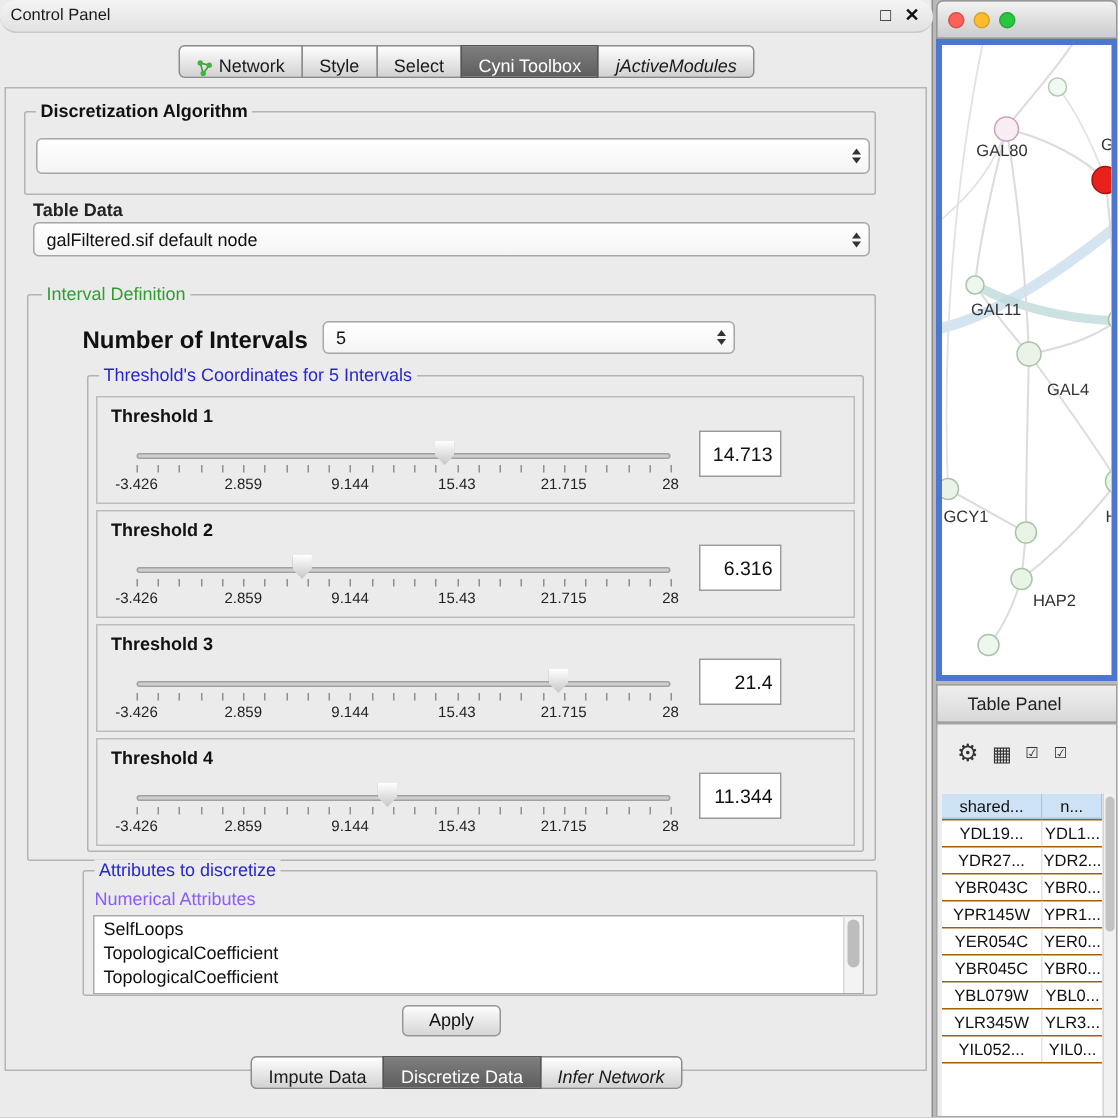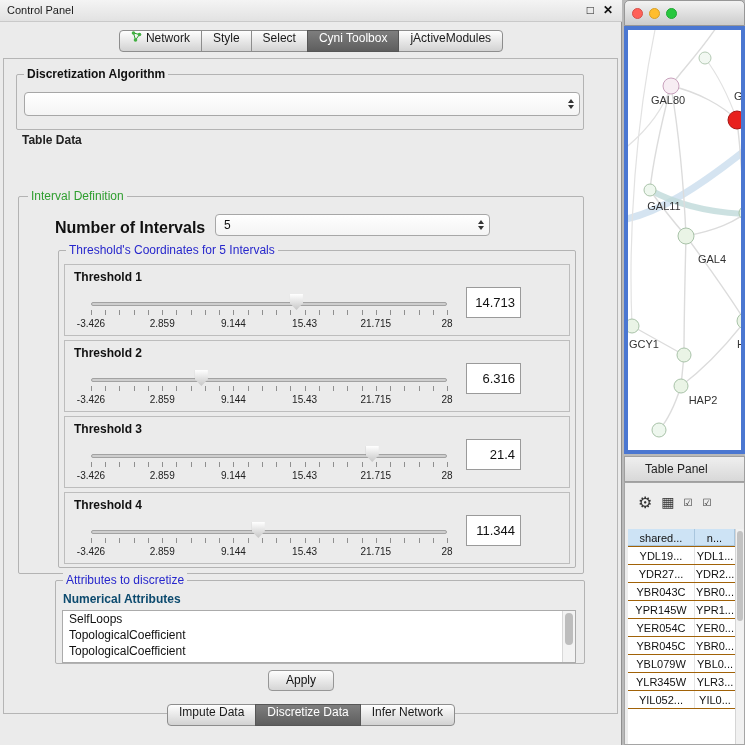--- a/index.html
+++ b/index.html
@@ -2,32 +2,32 @@
 <html><head>
 <meta charset="utf-8">
 <style>
   *{margin:0;padding:0;box-sizing:border-box;}
   html,body{width:745px;height:745px;}
   body{font-family:"Liberation Sans",sans-serif;background:#b9b9b9;}
   .stage{position:relative;width:745px;height:745px;overflow:hidden;background:#b9b9b9;}
 
   
   .control-panel{position:absolute;left:0;top:0;width:622px;height:745px;background:#ebebeb;border-right:1px solid #8f8f8f;}
-  .titlebar{position:absolute;left:0;top:0;width:622px;height:22px;background:linear-gradient(#f4f4f4,#e2e2e2);border-bottom:1px solid #c9c9c9;}
+  .titlebar{position:absolute;left:0;top:0;width:622px;height:22px;background:linear-gradient(#f4f4f4,#e2e2e2);border-bottom:1px solid #c9c9c9;border-radius:11px;}
   .titlebar .t{position:absolute;left:7px;top:4px;font-size:11px;color:#1a1a1a;}
   .win-btn{position:absolute;top:3px;font-size:12px;color:#111;cursor:default;}
   .win-restore{right:28px;}
   .win-close{right:9px;font-weight:bold;}
 
   .top-tabs,.bottom-tabs{position:absolute;left:0;width:622px;display:flex;justify-content:center;}
   .top-tabs{top:30px;}
   .bottom-tabs{top:704px;}
-  .tab{height:22px;padding:0 11px;font-size:12px;color:#1a1a1a;background:linear-gradient(#fefefe,#d2d2d2);border:1px solid #8d8d8d;margin-left:-1px;display:flex;align-items:flex-start;gap:4px;white-space:nowrap;}
+  .tab{height:22px;padding:0 11px;font-size:12px;color:#1a1a1a;background:linear-gradient(#fefefe,#d2d2d2);border:1px solid #8d8d8d;margin-left:-1px;display:flex;align-items:flex-end;gap:4px;white-space:nowrap;}
   .tab:first-child{border-radius:4px 0 0 4px;margin-left:0;}
-  .tab:last-child{border-radius:0 4px 4px 0;}
+  .tab:last-child{border-radius:0 4px 4px 0;font-style:italic;}
   .tab.sel{background:linear-gradient(#7e7e7e,#5e5e5e);color:#fff;border-color:#565656;position:relative;z-index:1;}
 
   .content-border{position:absolute;left:3px;top:58px;width:615px;height:656px;border:1px solid #b5b5b5;background:#ebebeb;}
 
   .group{position:absolute;border:1px solid #b3b3b3;border-radius:2px;}
   .group-label{position:absolute;font-size:12px;background:#ebebeb;padding:0 3px;z-index:2;white-space:nowrap;}
   .g-green{color:#2f9e2f;}
   .g-blue{color:#2727cc;}
 
   .combo{position:absolute;background:linear-gradient(#ffffff,#f4f4f4);border:1px solid #a7a7a7;border-radius:4px;font-size:12px;color:#111;display:flex;align-items:center;padding-left:8px;}
@@ -61,21 +61,21 @@
   .trackzone{position:absolute;left:6px;right:6px;top:0;height:20px;}
   .thumb{position:absolute;top:1px;width:13px;height:16px;background:linear-gradient(#ffffff,#c7c7c7);clip-path:polygon(0 0,100% 0,100% 58%,50% 100%,0 58%);filter:drop-shadow(0 0 1px #777);}
   .tickrow{position:absolute;left:6px;right:6px;top:17px;height:6px;}
   .tickrow i{position:absolute;width:1px;height:5px;background:#8f8f8f;}
   .labelrow{position:absolute;left:6px;right:6px;top:25px;height:12px;}
   .labelrow span{position:absolute;transform:translateX(-50%);font-size:10px;color:#222;white-space:nowrap;}
   .value-box{position:absolute;right:48px;top:22px;width:55px;height:31px;background:#fff;border:1px solid #9a9a9a;font-size:13px;color:#111;text-align:right;line-height:29px;padding-right:5px;}
 
   .attr-group{left:55px;top:580px;width:530px;height:84px;}
   .attr-label{left:63px;top:573px;}
-  .attr-heading{position:absolute;left:63px;top:592px;font-size:12px;font-weight:bold;color:#0c4a6e;}
+  .attr-heading{position:absolute;left:63px;top:592px;font-size:12px;font-weight:normal;color:#8b5cf6;}
   .attr-list{position:absolute;left:62px;top:610px;width:514px;height:53px;background:#fff;border:1px solid #ababab;overflow:hidden;}
   .list-item{height:16px;line-height:16px;font-size:12px;color:#111;padding-left:6px;white-space:nowrap;}
   .attr-scroll{position:absolute;right:0;top:0;bottom:0;width:13px;background:#f3f3f3;border-left:1px solid #d8d8d8;}
   .attr-scroll .sthumb{position:absolute;left:2px;top:2px;width:8px;height:32px;background:#bdbdbd;border-radius:4px;}
 
   .apply-btn{position:absolute;left:268px;top:670px;width:66px;height:21px;background:linear-gradient(#fdfdfd,#d5d5d5);border:1px solid #969696;border-radius:4px;font-size:12px;color:#111;text-align:center;line-height:19px;}
 
   
   .net-window{position:absolute;left:624px;top:0;width:121px;height:454px;}
   .net-titlebar{position:absolute;left:0;top:0;width:121px;height:26px;background:linear-gradient(#f3f3f3,#cccccc);border:1px solid #979797;border-radius:5px 5px 0 0;}
@@ -146,20 +146,27 @@
     <span class="group-label algo-label">Discretization Algorithm</span>
     <div class="combo algo-combo">
       <span class="arrows">
           <i class="arr-up"></i>
           <i class="arr-dn"></i>
         </span>
     </div>
 
 
     <span class="td-label">Table Data</span>
+    <div class="combo td-combo">
+      <span>galFiltered.sif default node</span>
+      <span class="arrows">
+          <i class="arr-up"></i>
+          <i class="arr-dn"></i>
+        </span>
+    </div>
 
     <div class="group interval-group"></div>
     <span class="group-label g-green interval-label">Interval Definition</span>
     <span class="ni-label">Number of Intervals</span>
     <div class="combo ni-combo">
       <span>5</span>
       <span class="arrows">
           <i class="arr-up"></i>
           <i class="arr-dn"></i>
         </span>

